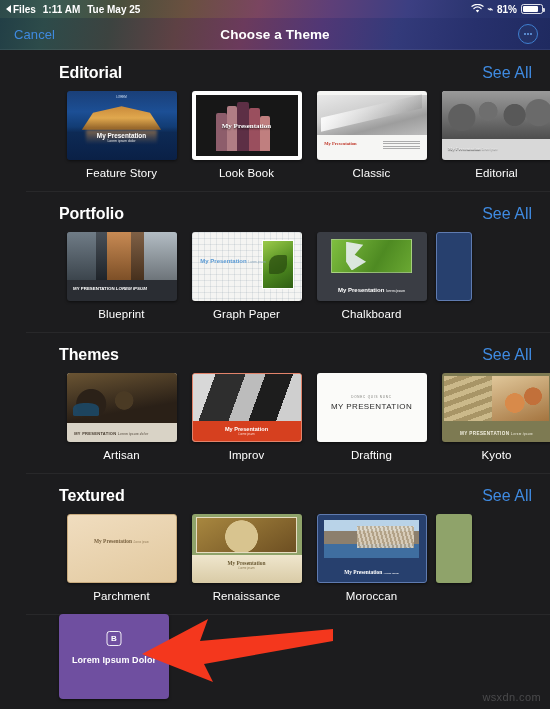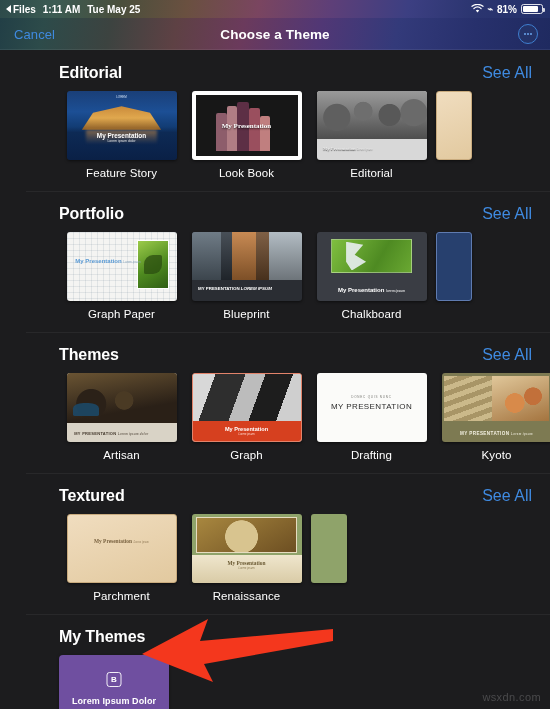--- a/index.html
+++ b/index.html
@@ -456,20 +456,33 @@
             <span class="sw s2"></span>
             <span class="sw s3"></span>
             <span class="sw s4"></span>
             <span class="sw s5"></span>
             <div class="ttl">My Presentation</div>
           </div>
         </div>
         <div class="thumb-label">Look Book</div>
       </div>
 
+      <div class="theme-cell">
+        <div class="thumb t-classic">
+          <div class="bridge"></div>
+          <div class="red">My Presentation</div>
+          <div class="para">
+            <span></span>
+              <span></span>
+              <span></span>
+              <span></span>
+          </div>
+        </div>
+        <div class="thumb-label">Classic</div>
+      </div>
 
       <div class="theme-cell">
         <div class="thumb t-edit">
           <div class="ph"></div>
           <div class="cap">
             <b>My Presentation</b>
             <i>Lorem ipsum</i>
           </div>
         </div>
         <div class="thumb-label">Editorial</div>
@@ -483,45 +496,45 @@
     </div>
   </div>
 
   <div class="section">
     <div class="sec-head">
       <div class="sec-title">Portfolio</div>
       <button class="see-all">See All</button>
     </div>
     <div class="row">
 
-
-      <div class="theme-cell">
-        <div class="thumb t-graph">
-          <div class="grid"></div>
-          <div class="leaf"></div>
-          <div class="ttl">
-            <b>My Presentation</b>
-            <i>Lorem ipsum</i>
-          </div>
-        </div>
-        <div class="thumb-label">Graph Paper</div>
-      </div>
 
       <div class="theme-cell">
         <div class="thumb t-blue">
           <div class="img"></div>
           <div class="cap">
             <b>MY PRESENTATION</b>
             <i>LOREM IPSUM</i>
           </div>
         </div>
         <div class="thumb-label">Blueprint</div>
       </div>
 
       <div class="theme-cell">
+        <div class="thumb t-graph">
+          <div class="grid"></div>
+          <div class="leaf"></div>
+          <div class="ttl">
+            <b>My Presentation</b>
+            <i>Lorem ipsum</i>
+          </div>
+        </div>
+        <div class="thumb-label">Graph Paper</div>
+      </div>
+
+      <div class="theme-cell">
         <div class="thumb t-chalk">
           <div class="map"></div>
           <div class="cap">
             <b>My Presentation</b>
             <i>lorem ipsum</i>
           </div>
         </div>
         <div class="thumb-label">Chalkboard</div>
       </div>
 
@@ -550,21 +563,21 @@
       </div>
 
       <div class="theme-cell">
         <div class="thumb t-impro">
           <div class="ph"></div>
           <div class="bar">
             <b>My Presentation</b>
             <i>Lorem ipsum</i>
           </div>
         </div>
-        <div class="thumb-label">Graph</div>
+        <div class="thumb-label">Improv</div>
       </div>
 
       <div class="theme-cell">
         <div class="thumb t-draft">
           <div class="sm">DONEC QUIS NUNC</div>
           <div class="lg">MY PRESENTATION</div>
         </div>
         <div class="thumb-label">Drafting</div>
       </div>
 
@@ -607,32 +620,39 @@
         <div class="thumb t-renai">
           <div class="ph"></div>
           <div class="band">
             <b>My Presentation</b>
             <i>Lorem ipsum</i>
           </div>
         </div>
         <div class="thumb-label">Renaissance</div>
       </div>
 
+      <div class="theme-cell">
+        <div class="thumb t-moro">
+          <div class="ph"></div>
+          <div class="cap">
+            <b>My Presentation</b>
+            <i>Lorem ipsum</i>
+          </div>
+        </div>
+        <div class="thumb-label">Moroccan</div>
+      </div>
 
 
       <div class="theme-cell edge">
         <div class="thumb t-renai"></div>
       </div>
     </div>
   </div>
 
   <div class="section">
-    <div class="sec-head">
-      <div class="sec-title">My Themes</div>
-    </div>
     <div class="my-row">
       <div class="my-card">
         <div class="my-badge">B</div>
         <div class="my-ttl">Lorem Ipsum Dolor</div>
 
       </div>
     </div>
   </div>
 
 </div>

